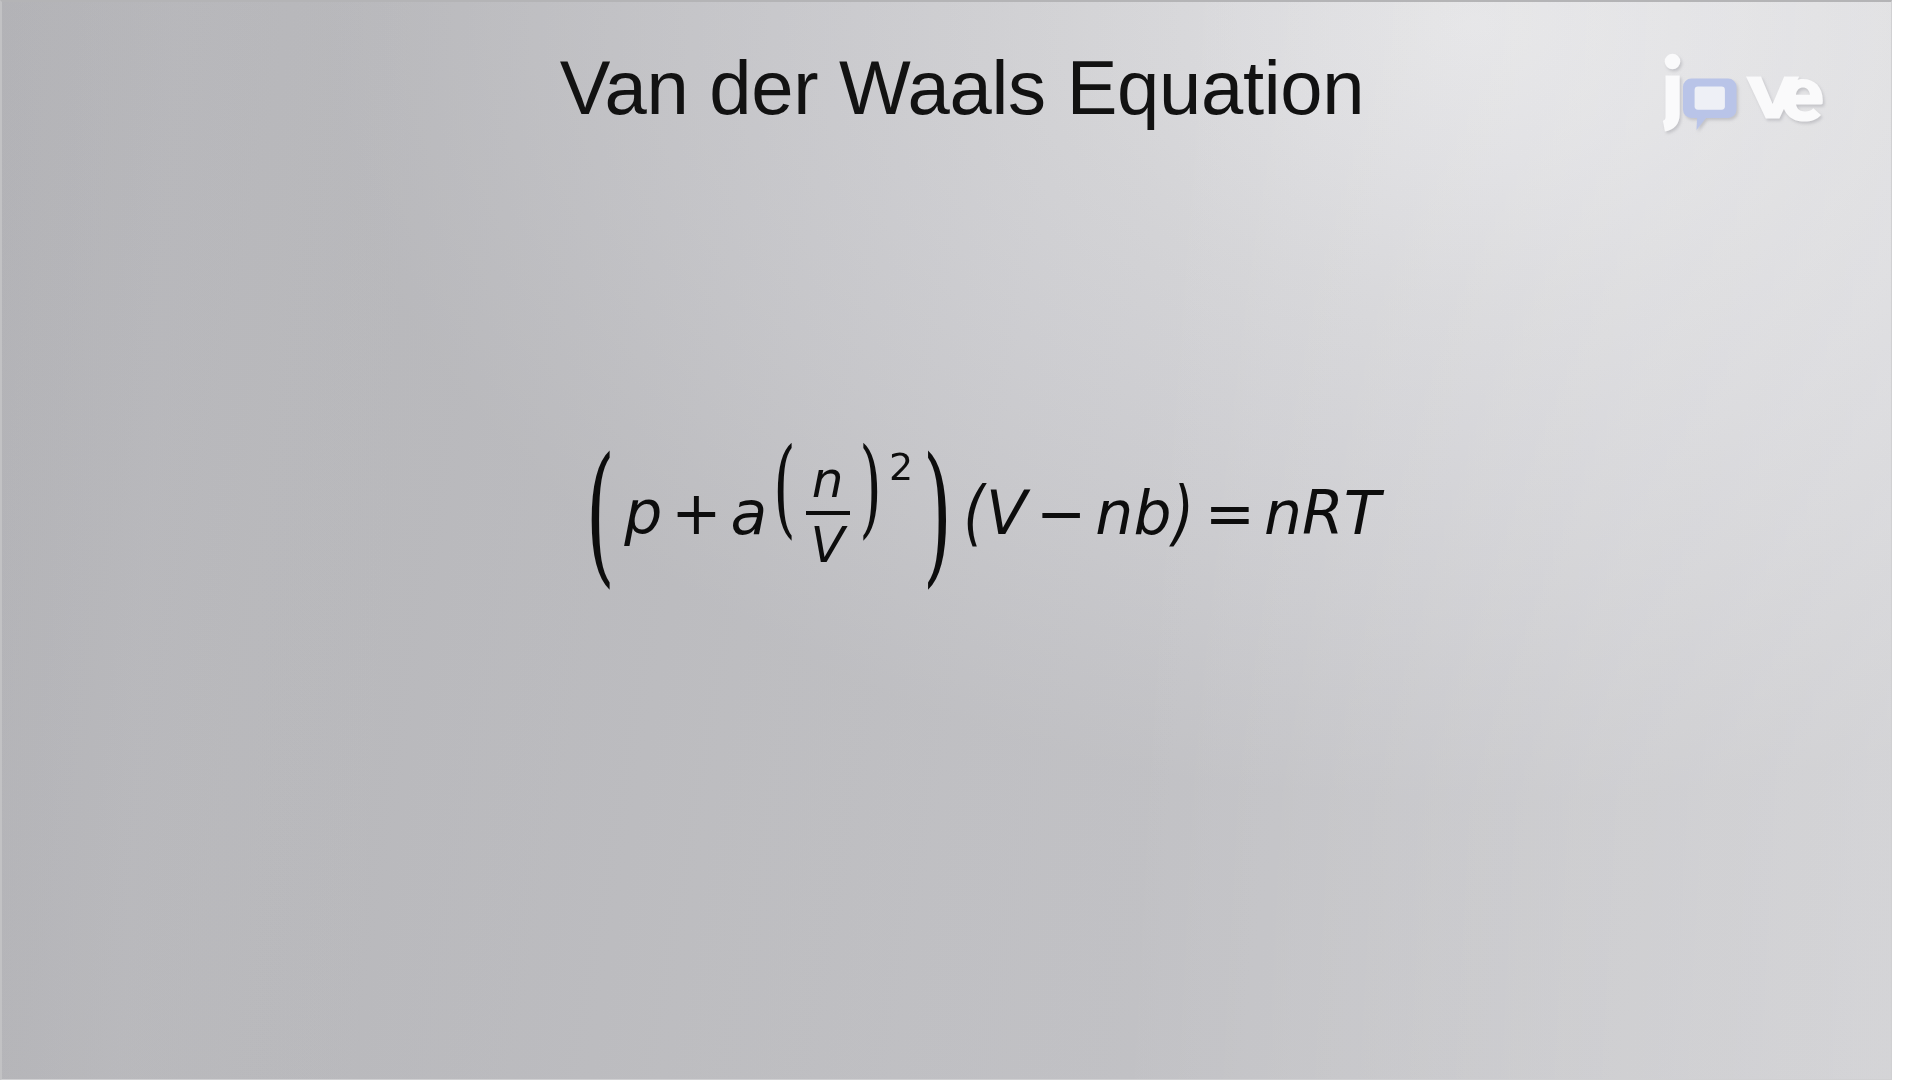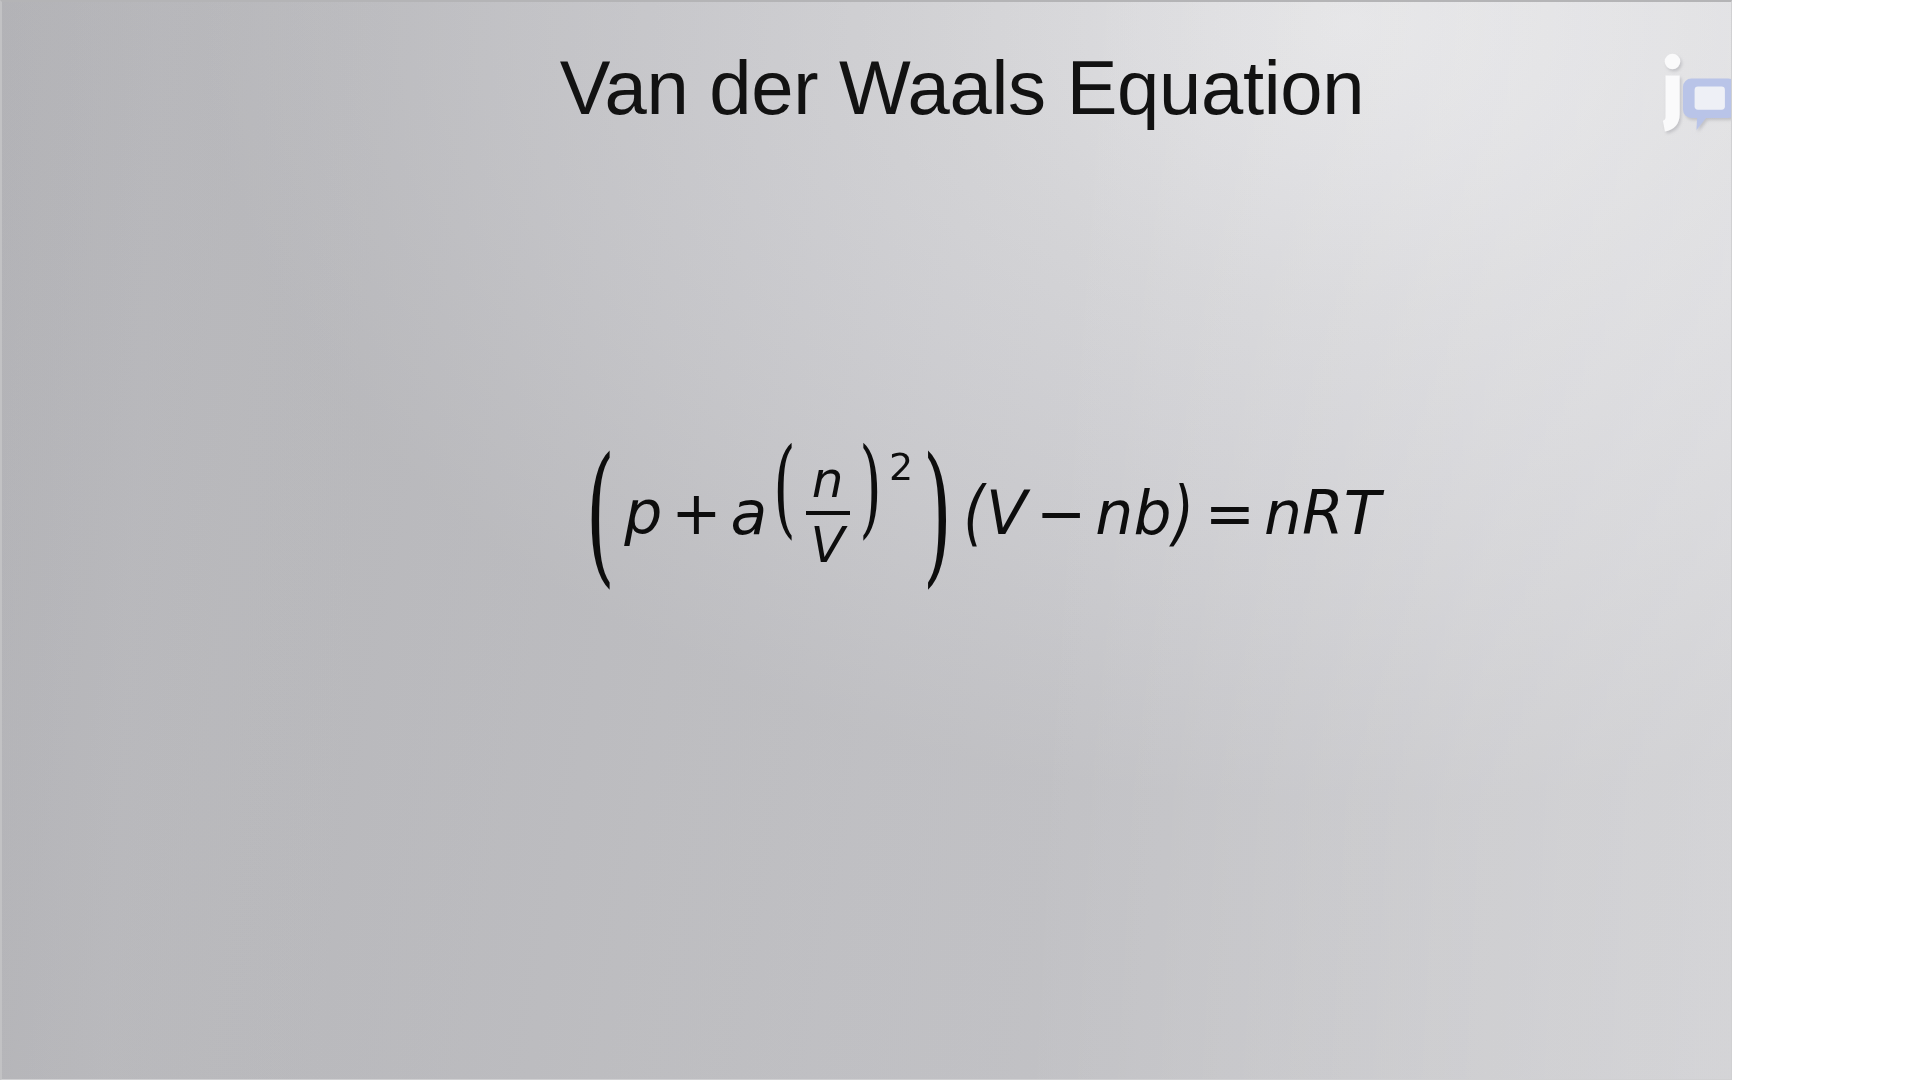--- a/index.html
+++ b/index.html
@@ -8,21 +8,21 @@
     padding: 0;
     background: #ffffff;
   }
   body {
     font-family: "Liberation Sans", sans-serif;
   }
 
   
   #slide {
     position: relative;
-    width: 1732px;
+    width: 1892px;
     height: 1080px;
     overflow: hidden;
     box-sizing: border-box;
     border-top: 2px solid #b4b4b6;
     border-left: 2px solid #c2c2c4;
     border-right: 1px solid #d0d0d2;
     border-bottom: 1px solid #d0d0d2;
     background-color: #e0e0e2;
   }
 

